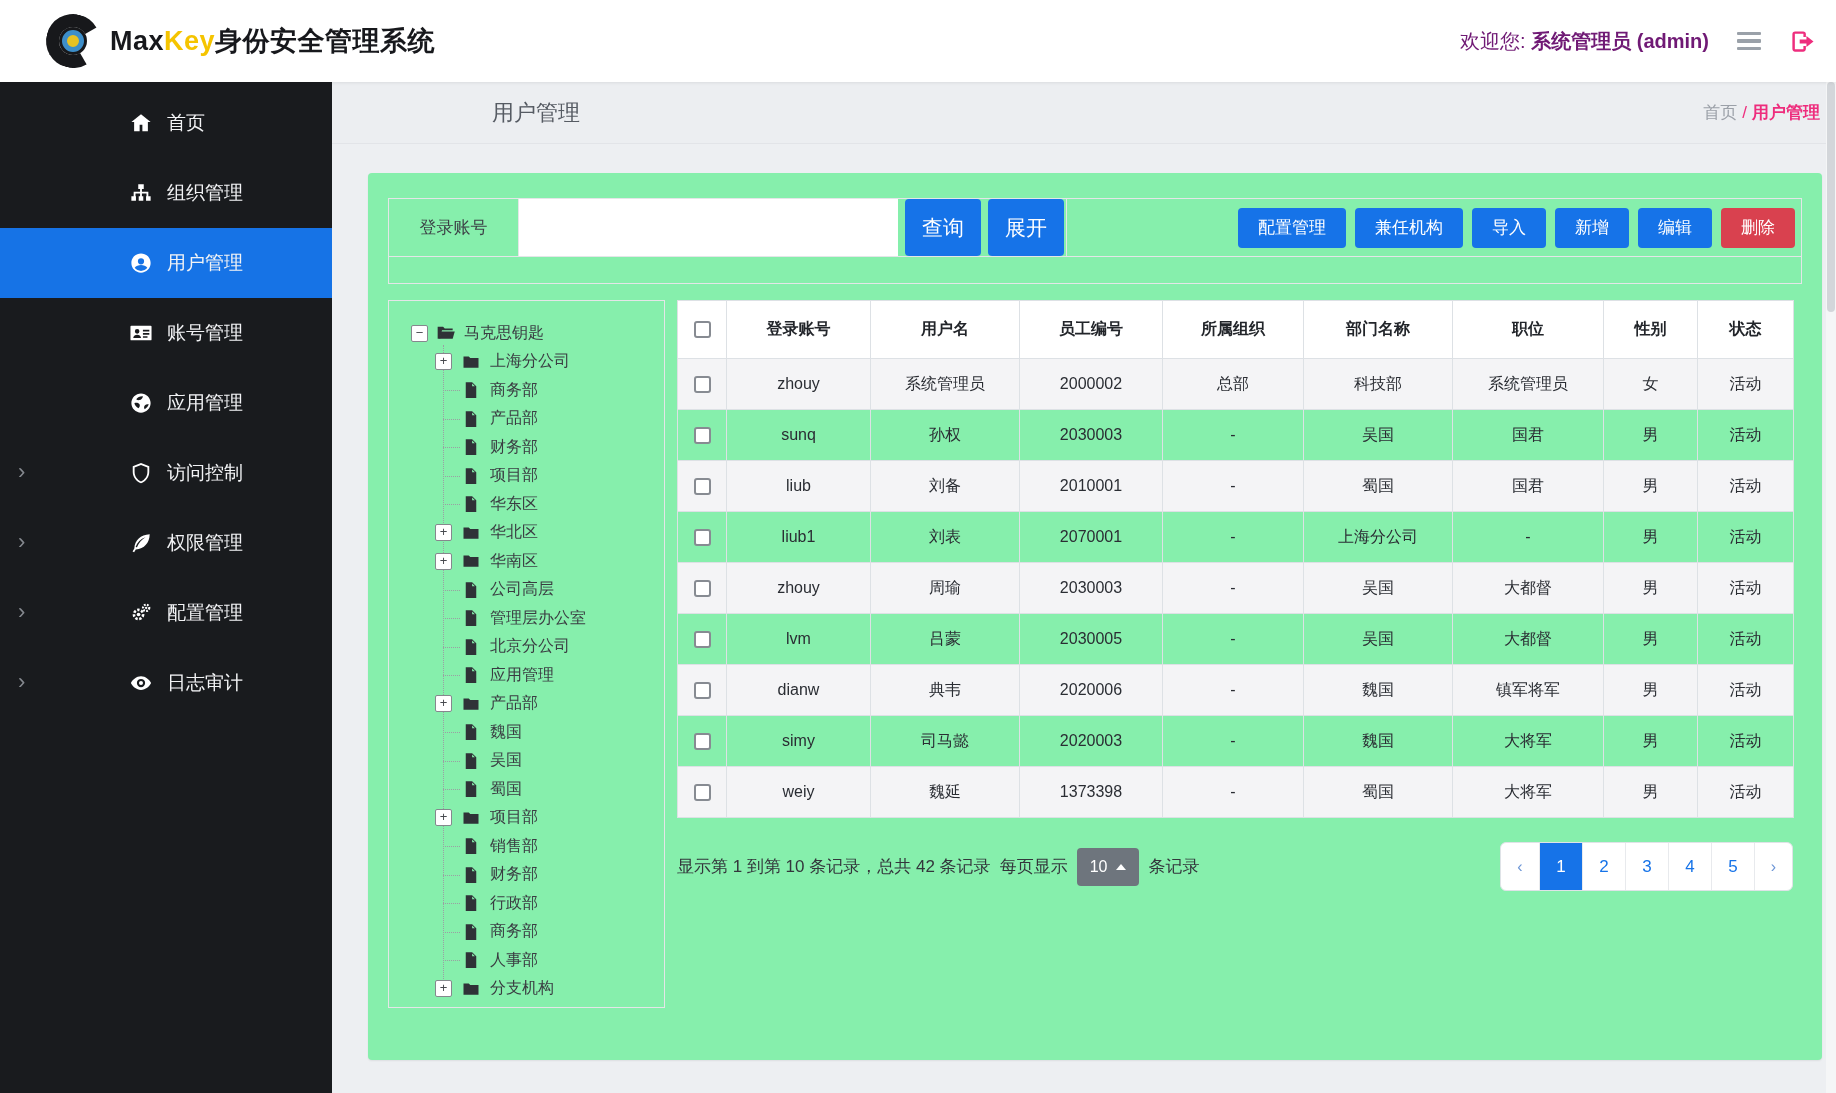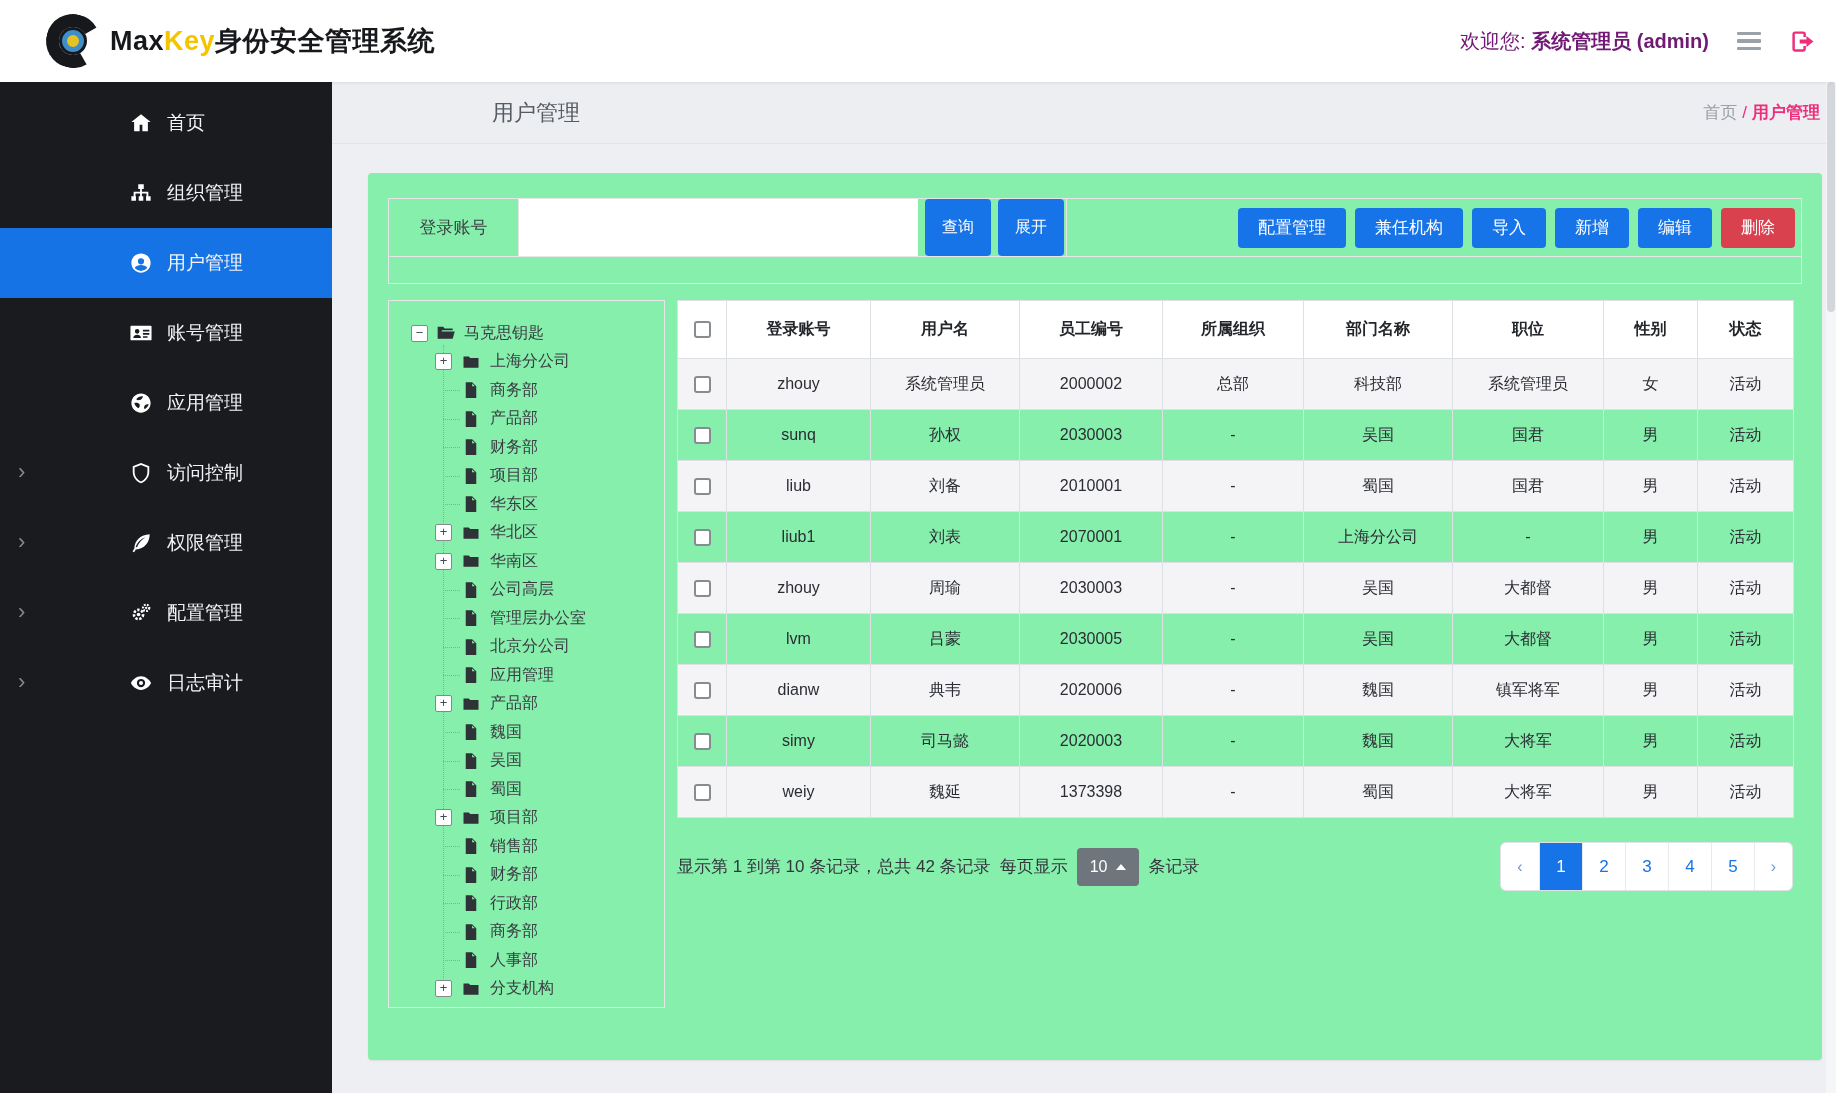--- a/index.html
+++ b/index.html
@@ -48,21 +48,21 @@
           border-radius:4px; box-shadow:0 1px 2px rgba(0,0,0,.07); padding:25px 20px; }
 
   
   .search-box { border:1px solid #e4e6e8; height:86px; }
   .search-main { display:flex; height:58px; border-bottom:1px solid #e4e6e8; }
   .search-label { width:130px; border-right:1px solid #e4e6e8; display:flex; align-items:center;
                   justify-content:center; font-size:17px; color:#3c4046; }
   .search-field { width:548px; display:flex; align-items:stretch; border-right:1px solid #e4e6e8; }
   .search-input { flex:1; border:none; outline:none; font-size:17px; padding:0 12px; background:#fff; }
   .btn { border:none; cursor:pointer; font-family:inherit; }
-  .search-btn { background:#1673e8; color:#fff; font-size:16px; padding:0 17px; border-radius:4px; margin-left:7px;text-align:center; }
+  .search-btn { background:#1673e8; color:#fff; font-size:21px; padding:0 17px; border-radius:4px; margin-left:7px;text-align:center; }
   .search-btn:last-child { margin-right:2px; }
   .toolbar { flex:1; display:flex; align-items:center; justify-content:flex-end; gap:9px; padding-right:6px; }
   .tb-btn { height:40px; padding:0 20px; font-size:17px; color:#fff; border-radius:4px; }
   .tb-btn.primary { background:#1673e8; }
   .tb-btn.danger { background:#d9414f; }
 
   
   .content-row { display:flex; margin-top:16px; height:708px; }
   .tree-panel { width:277px; border:1px solid #e4e6e8; padding:14px 6px 10px 12px; overflow:hidden; }
   .tree { position:relative; padding-top:4px; }

